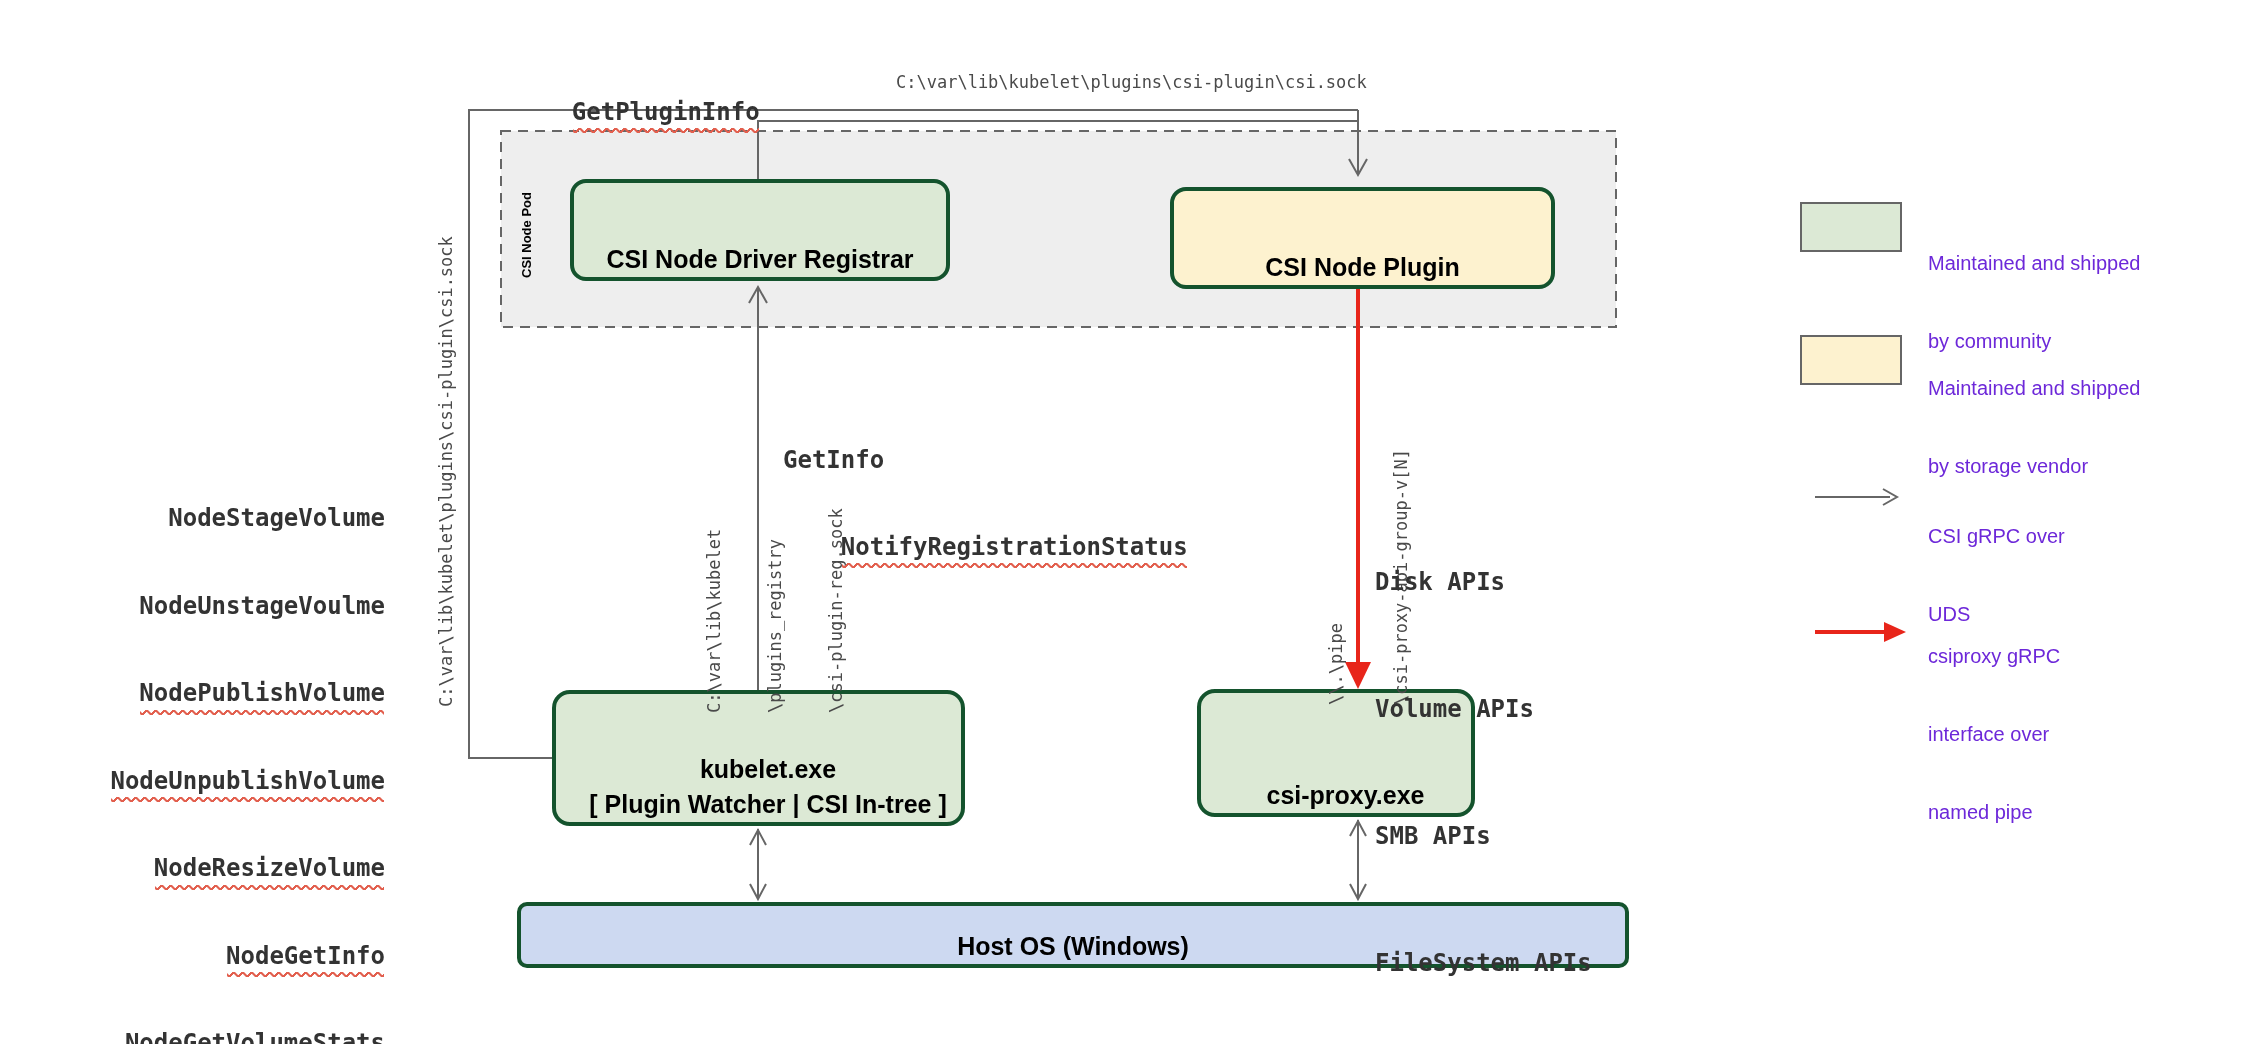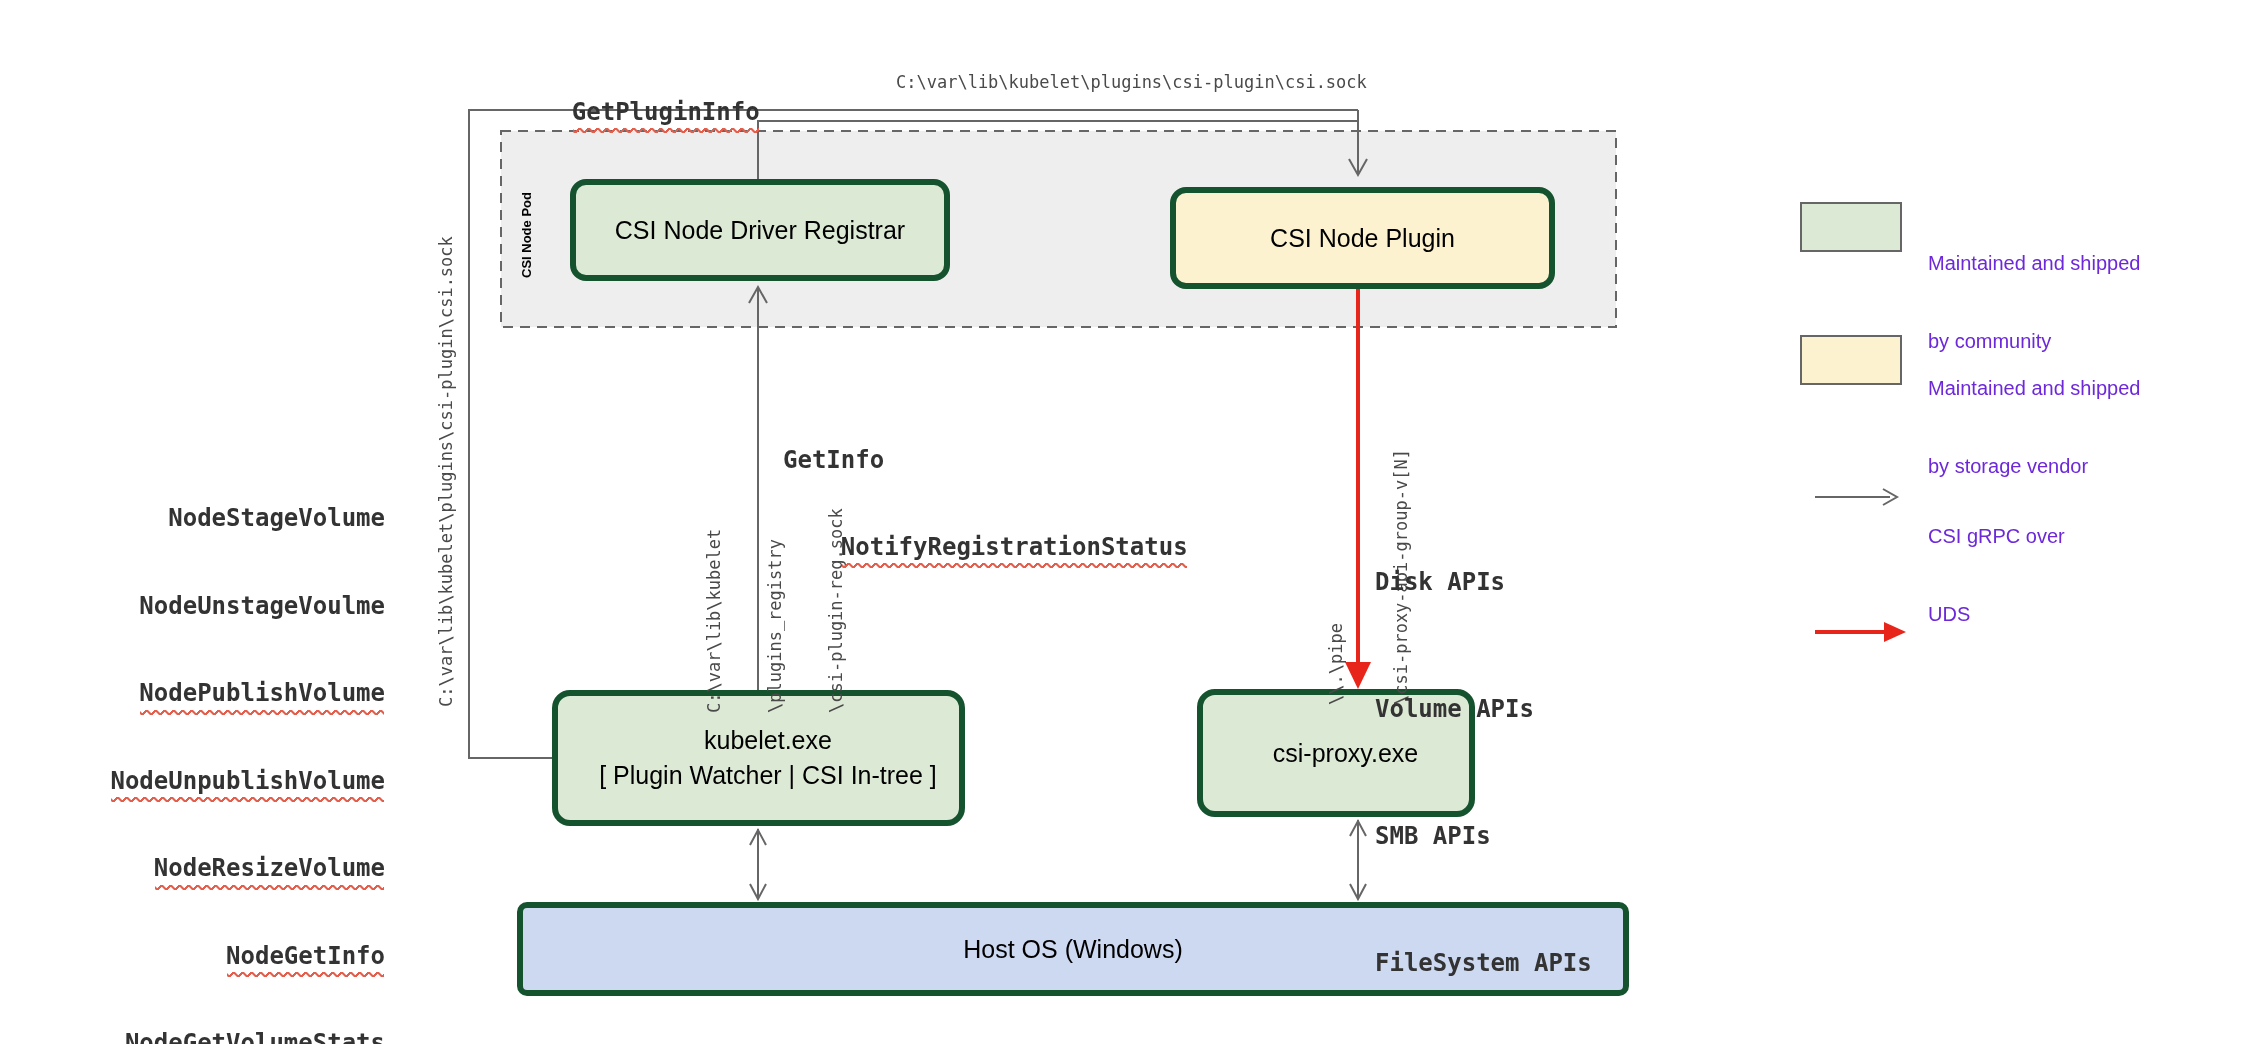--- a/index.html
+++ b/index.html
@@ -4,23 +4,23 @@
 <style>
   html,body { margin:0; padding:0; background:#ffffff; }
   #canvas {
     position:relative; width:2252px; height:1044px; background:#ffffff;
     font-family:"Liberation Sans", sans-serif; overflow:hidden;
   }
   #wires { position:absolute; left:0; top:0; z-index:0; }
 
   
   .box {
-    position:absolute; z-index:2; border:6px solid #14532d; box-sizing:border-box;
-    display:flex; flex-direction:column; align-items:center; justify-content:center;
-    text-align:center; font-size:25px; color:#000; line-height:35px;
+    position:absolute; z-index:2; border:4px solid #14532d; box-sizing:border-box;
+    display:flex; flex-direction:column; align-items:center; justify-content:flex-end;
+    text-align:center; font-size:25px; color:#000; line-height:35px;font-weight:bold;
   }
   .green  { background:#dce9d5; }
   .yellow { background:#fdf2cf;margin-top:8px; }
   .blue   { background:#cdd9f1; }
   .r16 { border-radius:16px; }
   .r18 { border-radius:18px;padding-left:19px; }
   .r10 { border-radius:10px; }
 
   
   .mono-big {
@@ -103,21 +103,21 @@
 
   <div class="box green r18" style="left:552px; top:690px; width:413px; height:136px;">
     <span>kubelet.exe</span>
     <span>[ Plugin Watcher | CSI In-tree ]</span>
   </div>
 
   <div class="box green r18" style="left:1197px; top:689px; width:278px; height:128px;">
     <span>csi-proxy.exe</span>
   </div>
 
-  <div class="box blue r10" style="left:517px; top:902px; width:1112px; height:94px;">
+  <div class="box blue r10" style="left:517px; top:902px; width:1112px; height:66px;">
     <span>Host OS (Windows)</span>
   </div>
 
   <div class="mono-big" style="left:514px; top:69px;">
     <span class="squiggle">GetPluginInfo</span>
   </div>
   <div class="mono-small" style="left:896px; top:72px;">C:\var\lib\kubelet\plugins\csi-plugin\csi.sock</div>
 
   <div class="mono-small rot" style="left:436px; top:707px;">C:\var\lib\kubelet\plugins\csi-plugin\csi.sock</div>
 
@@ -165,14 +165,19 @@
   <div class="legend-text" style="left:1928px; top:323px;">
     <div>Maintained and shipped</div>
     <div>by storage vendor</div>
   </div>
 
   <div class="legend-text" style="left:1928px; top:471px;">
     <div>CSI gRPC over</div>
     <div>UDS</div>
   </div>
 
+  <div class="legend-text" style="left:1928px; top:591px;">
+    <div>csiproxy gRPC</div>
+    <div>interface over</div>
+    <div>named pipe</div>
+  </div>
 
 </div>
 
 </body></html>

